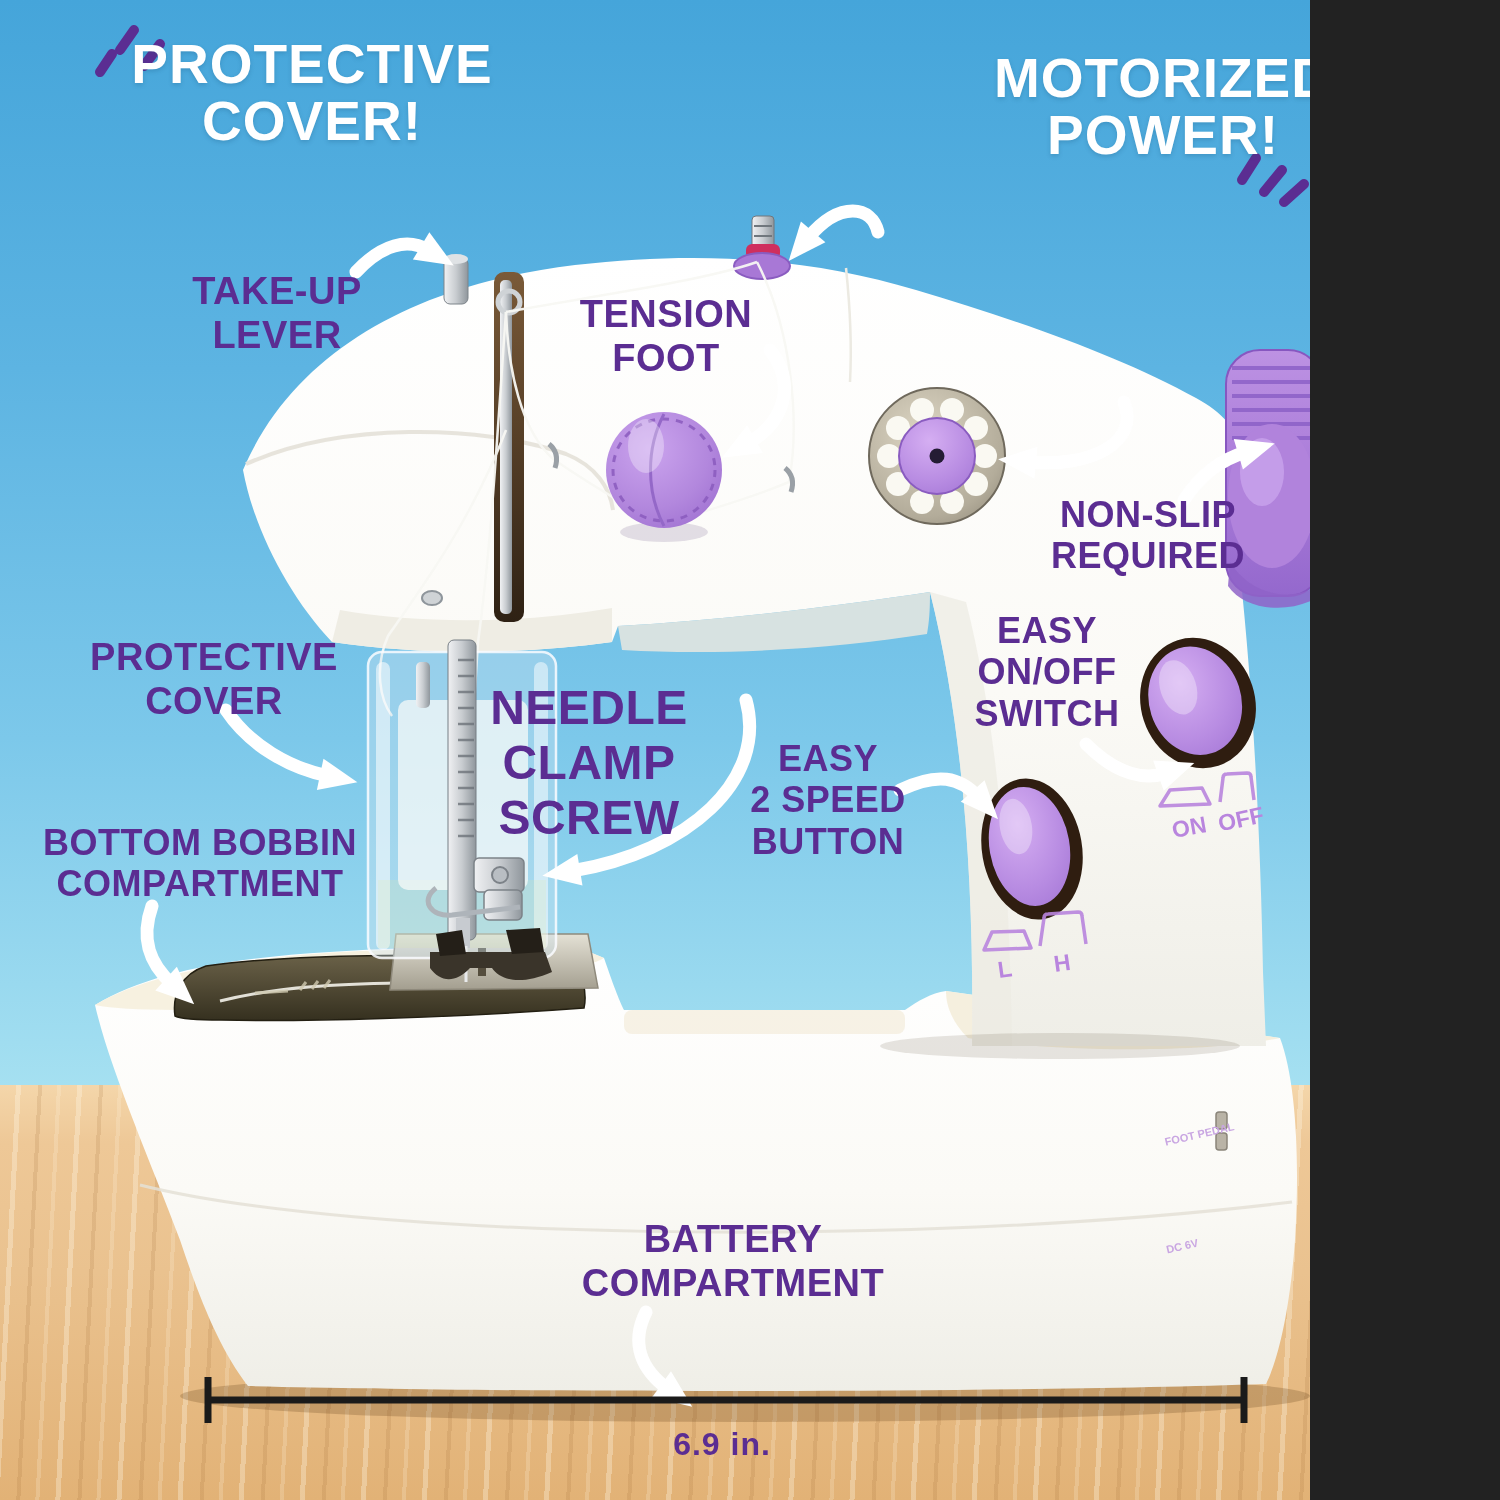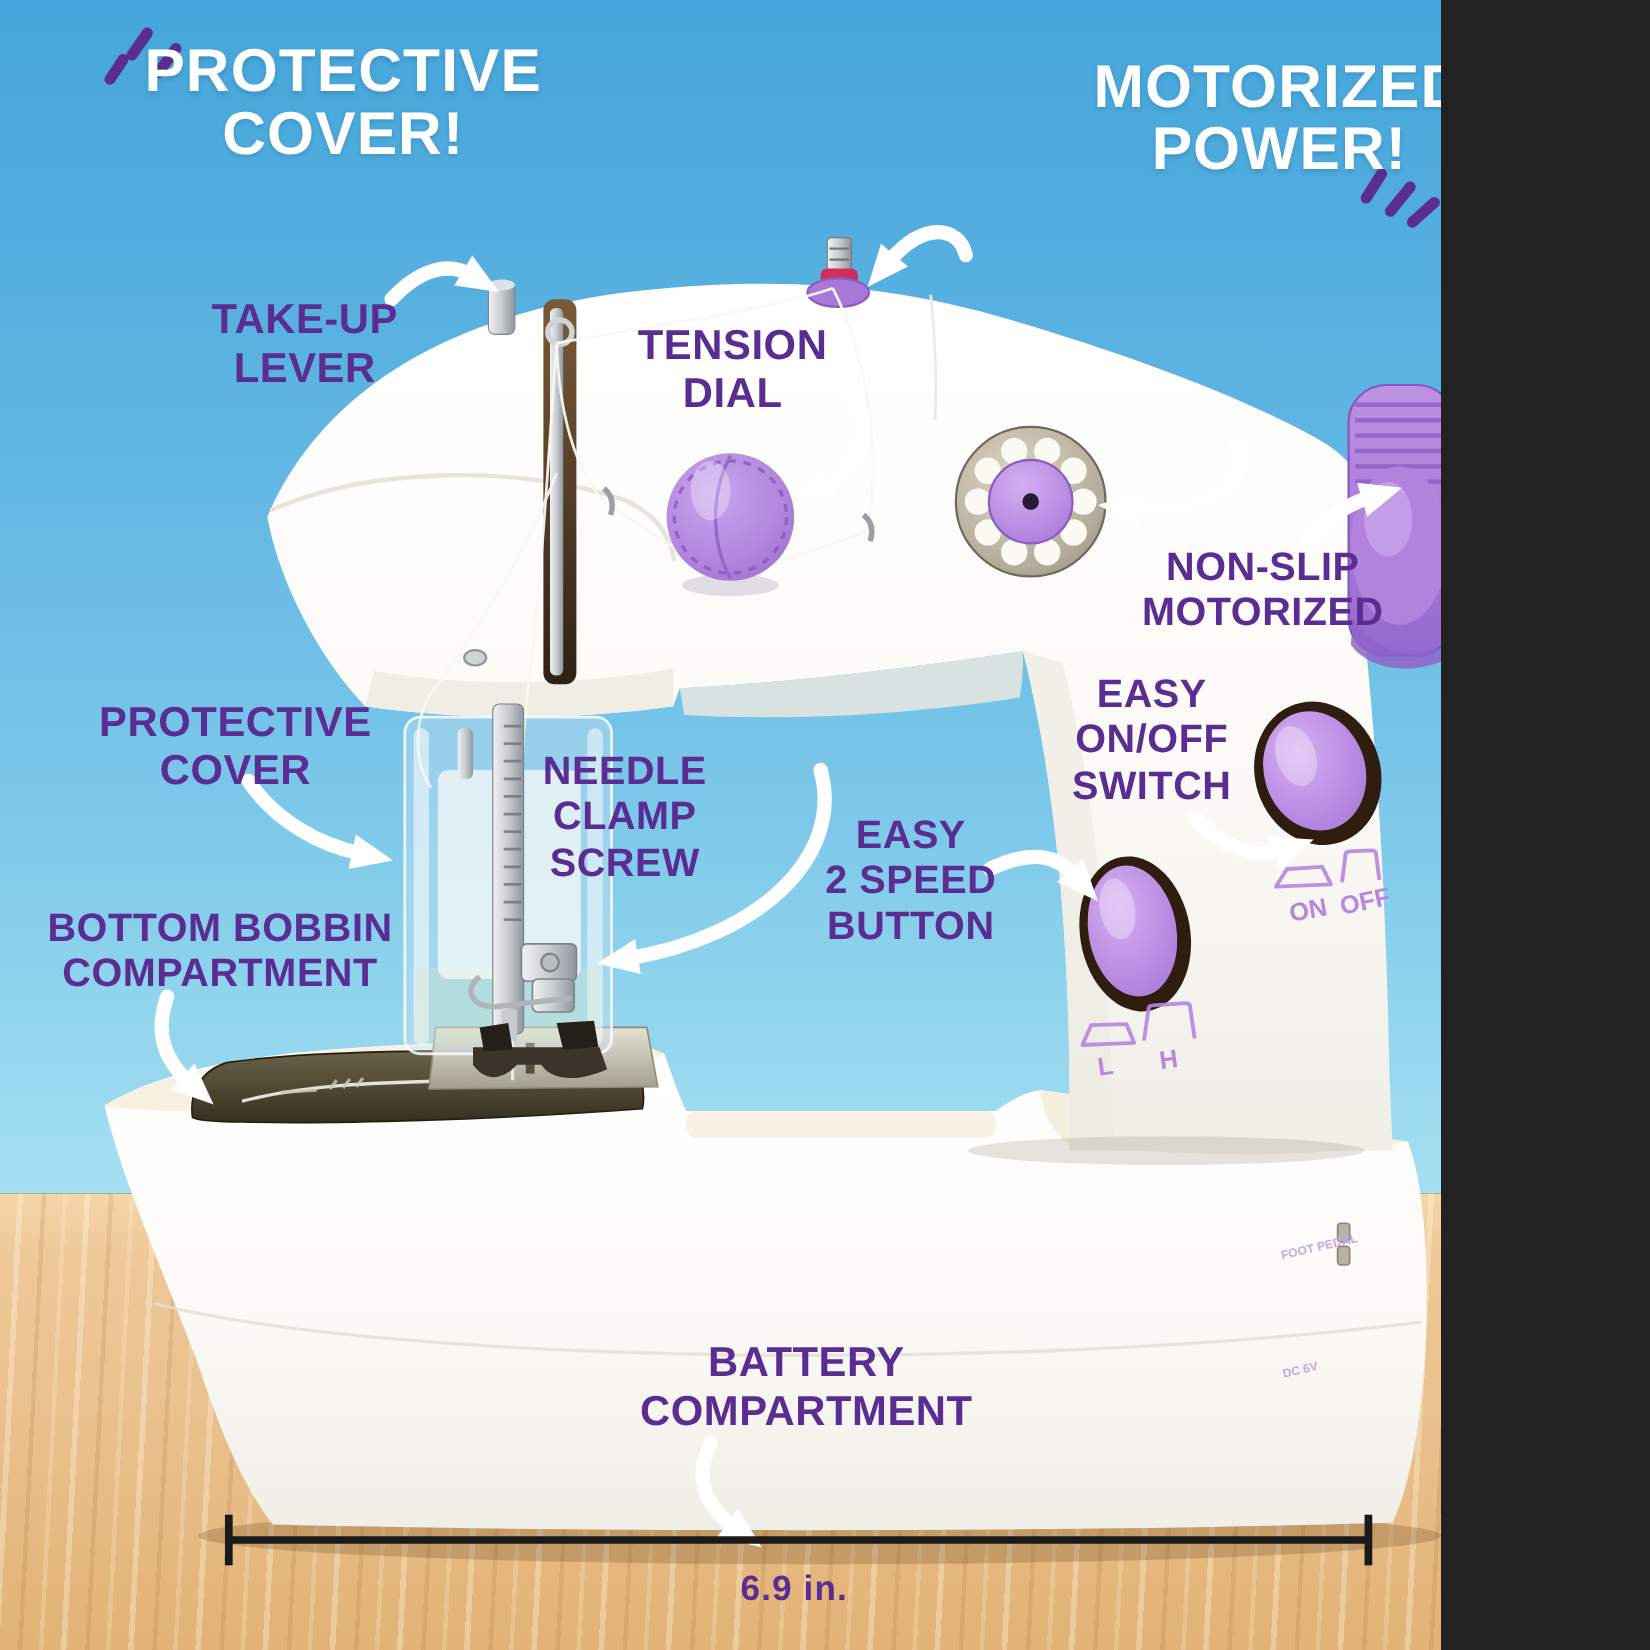--- a/index.html
+++ b/index.html
@@ -288,26 +288,26 @@
 
   <div class="labels">
     <div class="hl" style="left:312px;top:36px">PROTECTIVE
 COVER!</div>
     <div class="hl" style="left:1163px;top:50px">MOTORIZED
 POWER!</div>
 
     <div class="lbl" style="left:277px;top:270px">TAKE-UP
 LEVER</div>
     <div class="lbl" style="left:666px;top:293px">TENSION
-DIAL</div>
+FOOT</div>
     <div class="lbl" style="left:1148px;top:494px;font-size:36px">NON-SLIP
-MOTORIZED</div>
+REQUIRED</div>
     <div class="lbl" style="left:214px;top:636px">PROTECTIVE
 COVER</div>
-    <div class="lbl" style="left:568px;top:680px;font-size:36px">NEEDLE
+    <div class="lbl" style="left:589px;top:680px;font-size:48px">NEEDLE
 CLAMP
 SCREW</div>
     <div class="lbl" style="left:200px;top:822px;font-size:36px">BOTTOM BOBBIN
 COMPARTMENT</div>
     <div class="lbl" style="left:1047px;top:610px;font-size:36px">EASY
 ON/OFF
 SWITCH</div>
     <div class="lbl" style="left:828px;top:738px;font-size:36px">EASY
 2 SPEED
 BUTTON</div>

